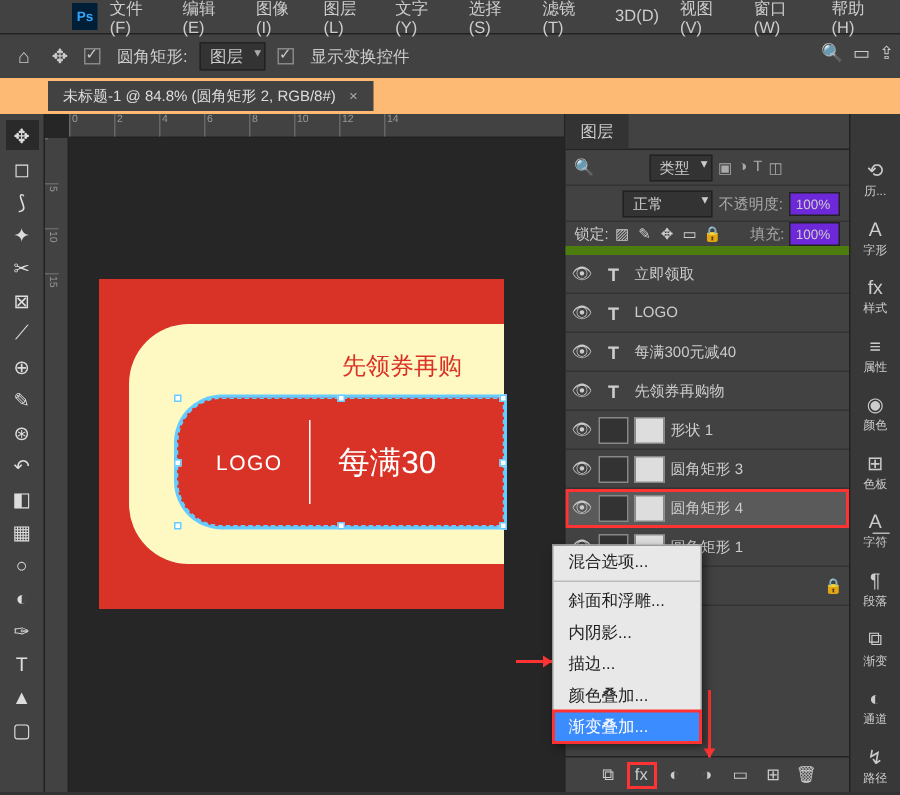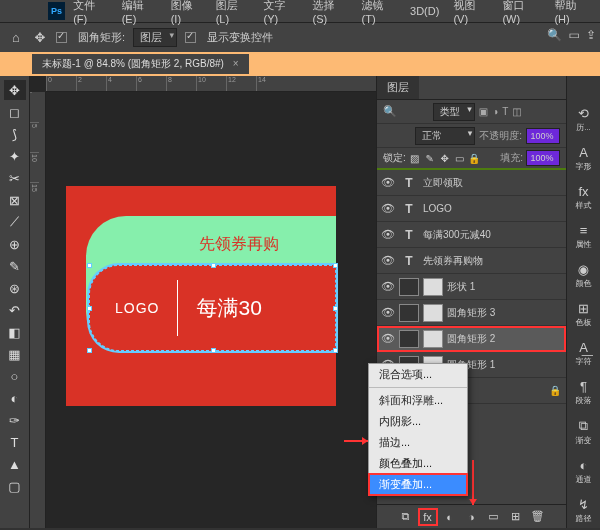--- a/index.html
+++ b/index.html
@@ -19,38 +19,38 @@
 .main { display:flex; height:452px; }
 .tools { width:30px; background:#424242; border-right:1px solid #222; display:flex; flex-direction:column; align-items:center; padding-top:4px; gap:2px; }
 .tool { width:22px; height:20px; display:flex; align-items:center; justify-content:center; font-size:13px; color:#ddd; }
 .tool.active { background:#2a2a2a; }
 .canvas-area { flex:1; background:#262626; position:relative; overflow:hidden; }
 .ruler-h { position:absolute; top:0; left:16px; right:0; height:16px; background:#424242; border-bottom:1px solid #222; font-size:7px; color:#999; display:flex; }
 .ruler-h span { width:30px; border-left:1px solid #666; padding-left:1px; }
 .ruler-v { position:absolute; top:16px; left:0; width:16px; bottom:0; background:#424242; border-right:1px solid #222; font-size:7px; color:#999; }
 .ruler-v span { display:block; height:30px; border-top:1px solid #666; padding:1px; writing-mode:vertical-lr; }
 .canvas { position:absolute; top:110px; left:36px; width:270px; height:220px; background:#d93226; }
-.coupon { position:absolute; top:30px; left:20px; right:0; height:136px; background:#86efac; border-radius:40px 0 0 40px; padding:18px 0 18px 3px; }
+.coupon { position:absolute; top:30px; left:20px; right:0; height:160px; background:#fef9c3; border-radius:40px 0 0 40px; padding:18px 0 18px 32px; }
 .c-title { font-size:16px; color:#d93226; margin-left:110px; margin-bottom:10px; font-weight:500; }
 .c-inner { background:#d93226; border-radius:30px 0 0 30px; height:86px; display:flex; align-items:center; padding-left:25px; position:relative; border:1px dashed #6cf; box-shadow:0 0 0 2px #6cf; }
 .c-logo { color:#fff; font-size:14px; letter-spacing:1px; }
 .c-sep { width:1px; height:56px; background:#fff; margin:0 18px; }
 .c-txt { color:#fff; font-size:21px; font-weight:300; }
 .handle { position:absolute; width:5px; height:5px; background:#fff; border:1px solid #6cf; }
 .h1{top:-3px;left:-3px}.h2{top:-3px;left:50%;margin-left:-2px}.h3{top:-3px;right:-3px}.h4{top:50%;left:-3px;margin-top:-2px}.h5{top:50%;right:-3px;margin-top:-2px}.h6{bottom:-3px;left:-3px}.h7{bottom:-3px;left:50%;margin-left:-2px}.h8{bottom:-3px;right:-3px}
 .status { position:absolute; bottom:0; left:0; right:0; height:20px; background:#424242; display:flex; align-items:center; padding:0 8px; font-size:10px; gap:12px; border-top:1px solid #222; }
 .panels { width:190px; background:#424242; display:flex; flex-direction:column; border-left:1px solid #222; }
 .p-tabs { display:flex; height:24px; border-bottom:1px solid #222; }
 .p-tab { padding:4px 10px; background:#333; font-size:11px; }
 .p-row { display:flex; align-items:center; height:24px; padding:0 6px; gap:4px; border-bottom:1px solid #333; }
 .p-sel { background:#333; border:1px solid #222; padding:1px 14px 1px 6px; font-size:10px; position:relative; min-width:40px;margin-left:32px; }
 .p-sel::after { content:"▾"; position:absolute; right:2px; top:0; font-size:9px; }
 .p-input { background:#6d28d9; border:1px solid #222; width:34px; height:16px; font-size:9px; color:#ccc; text-align:center; padding-right:2px; }
 .p-lbl { font-size:10px; color:#aaa; }
-.lock-row { display:flex; align-items:center; gap:3px; height:22px; padding:0 6px; font-size:10px; border-bottom:2px solid #4d7c0f; }
+.lock-row { display:flex; align-items:center; gap:3px; height:22px; padding:0 6px; font-size:10px; border-bottom:6px solid #4d7c0f; }
 .lock-row .ico { font-size:10px; width:12px; text-align:center; }
 .layers { flex:1; overflow:auto; }
 .layer { display:flex; align-items:center; height:26px; padding:0 4px; gap:4px; border-bottom:1px solid #333; font-size:10px; }
 .layer.sel { background:#5a5a5a; outline:2px solid #f33; outline-offset:-2px; }
 .eye { width:14px; font-size:11px; text-align:center; }
 .thumb { width:20px; height:18px; background:#666; border:1px solid #888; display:flex; align-items:center; justify-content:center; font-size:10px; }
 .thumb.t { background:transparent; border:none; font-weight:bold; font-size:12px; }
 .thumb.shape { background:#333; }
 .thumb.bg { background:#d93226; }
 .mask { width:20px; height:18px; background:#ddd; border:1px solid #888; }
@@ -229,21 +229,21 @@
         <div class="layer">
           <span class="eye">👁</span>
           <span class="thumb shape"></span>
           <span class="mask"></span>
           <span>圆角矩形 3</span>
         </div>
         <div class="layer sel">
           <span class="eye">👁</span>
           <span class="thumb shape"></span>
           <span class="mask"></span>
-          <span>圆角矩形 2</span>
+          <span>圆角矩形 4</span>
         </div>
         <div class="layer">
           <span class="eye">👁</span>
           <span class="thumb shape"></span>
           <span class="mask"></span>
           <span>圆角矩形 1</span>
         </div>
         <div class="layer">
           <span class="eye">👁</span>
           <span class="thumb bg"></span>

